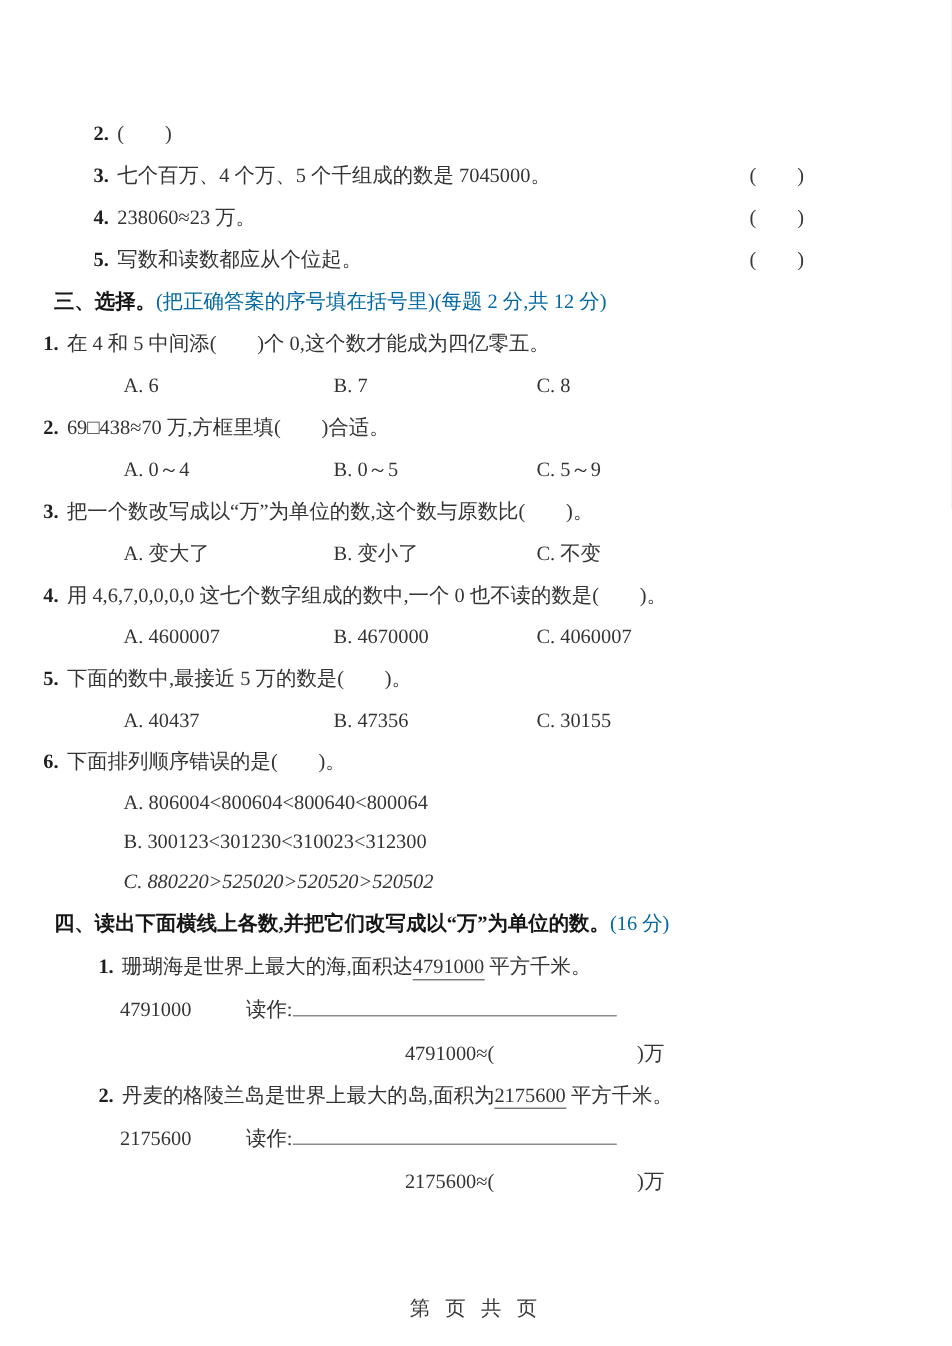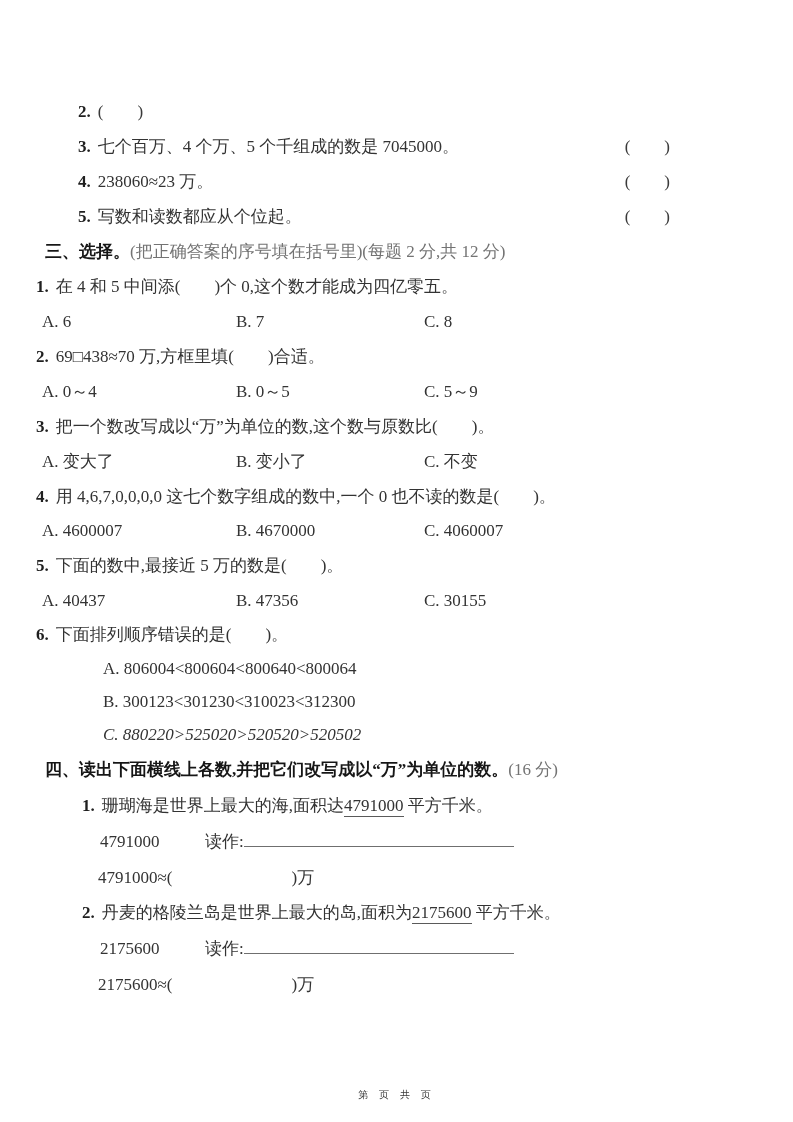--- a/index.html
+++ b/index.html
@@ -19,42 +19,42 @@
   .qnum { font-weight: bold; color: #1f1f1f; margin-right: 7px; }
 
   
   .tf-row { display: flex; height: 35px; line-height: 35px; padding: 0 123px 0 78px; white-space: pre; }
   .tf-text { flex: 1; white-space: pre; }
   .bracket { white-space: pre; color: #3a3a3a; }
 
   
   .sec-head { height: 35px; line-height: 35px; padding-left: 45px; font-weight: bold; color: #161616; white-space: pre; }
   .sec-head.tall { height: 36px; line-height: 36px; }
-  .sec-head .note { font-weight: normal; color: #737373; }
+  .sec-head .note { font-weight: normal; color: #0369a1; }
 
   
   .stem { height: 35px; line-height: 35px; padding-left: 36px; white-space: pre; }
   .stem.short { height: 34px; line-height: 34px; }
-  .opts { height: 35px; line-height: 35px; padding-left: 42px; display: flex; white-space: pre; gap: 19px; }
+  .opts { height: 35px; line-height: 35px; padding-left: 103px; display: flex; white-space: pre; }
   .opts.short { height: 34px; line-height: 34px; }
   .opts .o1 { width: 175px; } .opts .o2 { width: 169px; }
   .optline { height: 33px; line-height: 33px; padding-left: 103px; white-space: pre; }
   .optline.tall { height: 34px; line-height: 34px; font-style: italic; }
 
   
   .s4-sent { height: 35px; line-height: 35px; padding-left: 82px; white-space: pre; }
   .num-underline { border-bottom: 1px solid #5a5a5a; padding-bottom: 1px; }
   .read-row { height: 37px; line-height: 37px; padding-left: 100px; white-space: pre; }
   .read-row .val { display: inline-block; width: 105px; }
   .blank { display: inline-block; width: 270px; height: 20px; border-bottom: 1px solid #6f6f6f; vertical-align: baseline; }
-  .approx-row { height: 35px; line-height: 35px; padding-left: 98px; white-space: pre; }
+  .approx-row { height: 35px; line-height: 35px; padding-left: 98px; white-space: pre; text-align: center; }
 
   .footer {
     position: absolute; bottom: 20px; left: 0; right: 0;
-    text-align: center; font-size: 10px; letter-spacing: 4px; color: #3a3a3a;
+    text-align: center; font-size: 17px; letter-spacing: 4px; color: #3a3a3a;
     font-family: "Liberation Sans", "DejaVu Sans", sans-serif;
     margin-top: 28px;
   }
 </style>
 </head>
 <body>
 
 <div class="page">
   <div class="content">
 

